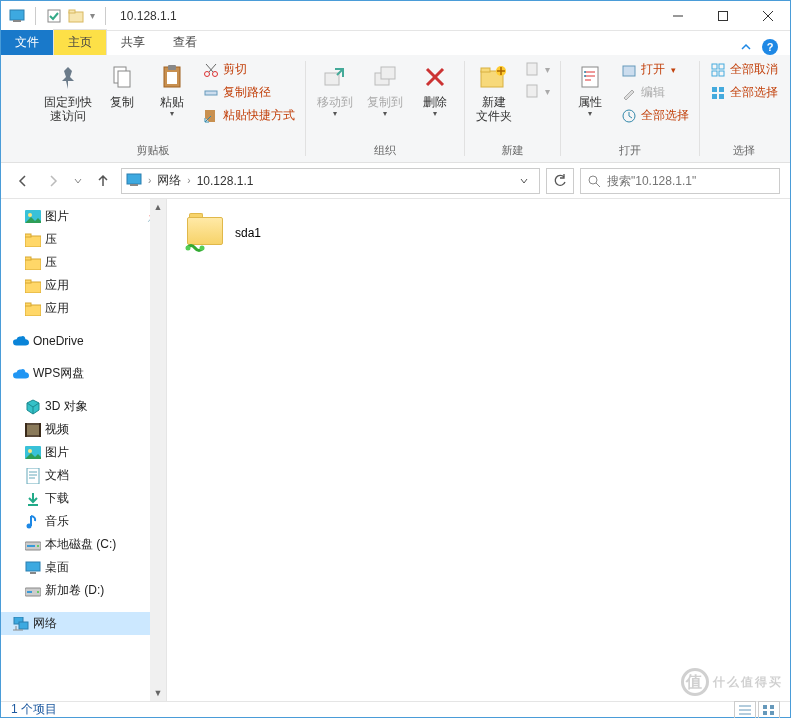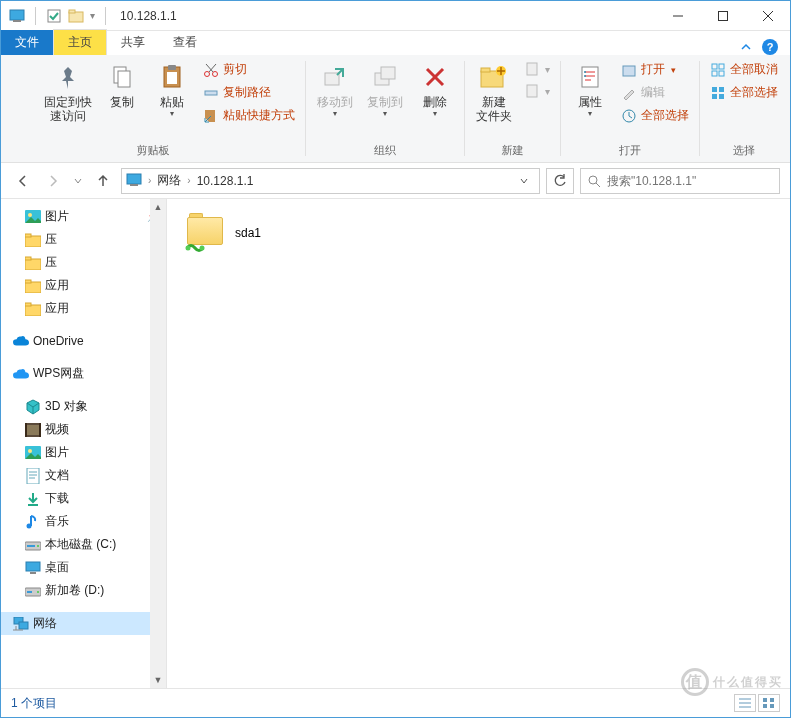--- a/index.html
+++ b/index.html
@@ -65,21 +65,21 @@
 .pin { margin-left: auto; color: #888; font-size: 10px; }
 
 .content { flex: 1; padding: 10px 16px; display: flex; flex-wrap: wrap; align-content: flex-start; gap: 8px; position: relative; }
 .file-item { display: flex; align-items: center; gap: 8px; padding: 4px; width: 220px; }
 .file-icon { width: 40px; height: 40px; position: relative; }
 .folder-shape { width: 36px; height: 28px; background: linear-gradient(#ffe9a6, #f7d36a); border: 1px solid #e0b84a; border-radius: 2px; position: absolute; top: 4px; }
 .folder-tab { width: 14px; height: 5px; background: #f7d36a; border: 1px solid #e0b84a; border-bottom: none; position: absolute; top: 0; left: 2px; border-radius: 2px 2px 0 0; }
 .net-overlay { position: absolute; bottom: -2px; left: -2px; width: 20px; height: 14px; }
 
 
-.statusbar { height: 29px; border-top: 1px solid #e5e5e5; display: flex; align-items: center; padding: 0 10px; color: #1e5aa0; gap: 8px; }
+.statusbar { height: 16px; border-top: 1px solid #e5e5e5; display: flex; align-items: center; padding: 0 10px; color: #1e5aa0; gap: 8px; }
 .status-right { margin-left: auto; display: flex; gap: 2px; }
 .view-btn { width: 22px; height: 18px; border: 1px solid #ccc; display: flex; align-items: center; justify-content: center; }
 
 
 .watermark { position: absolute; right: 8px; bottom: 22px; font-size: 26px; color: rgba(120,120,120,0.35); font-weight: bold; letter-spacing: 2px; pointer-events: none; display: flex; align-items: center; gap: 4px; }
 .watermark .wm-icon { width: 28px; height: 28px; border: 3px solid rgba(120,120,120,0.35); border-radius: 50%; display: flex; align-items: center; justify-content: center; font-size: 16px; }
 
 
 svg { display: block; }
 </style>

